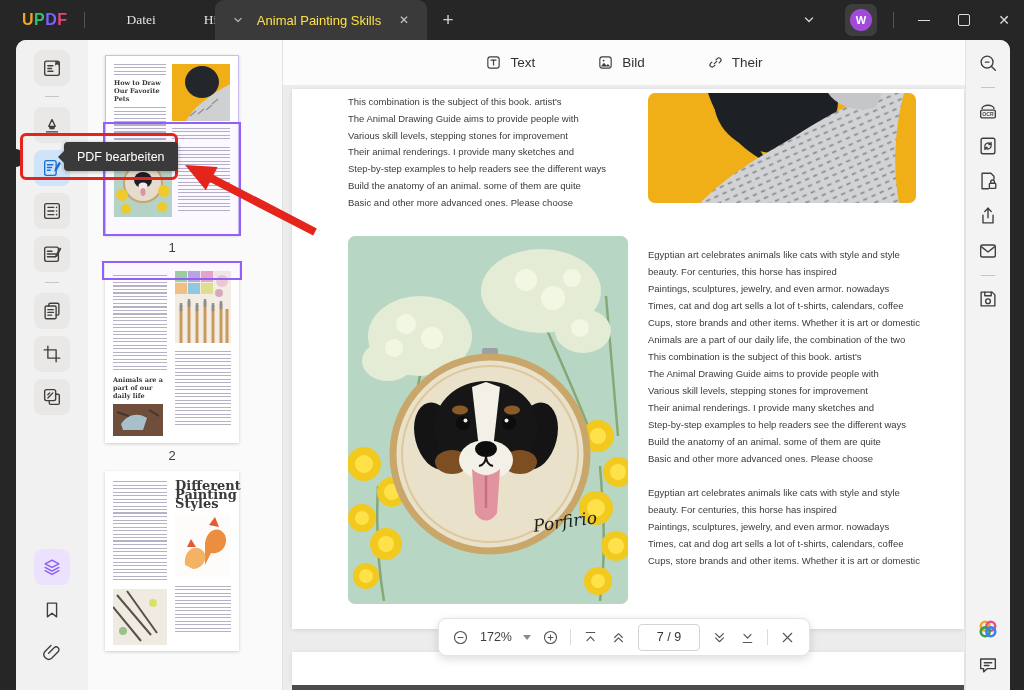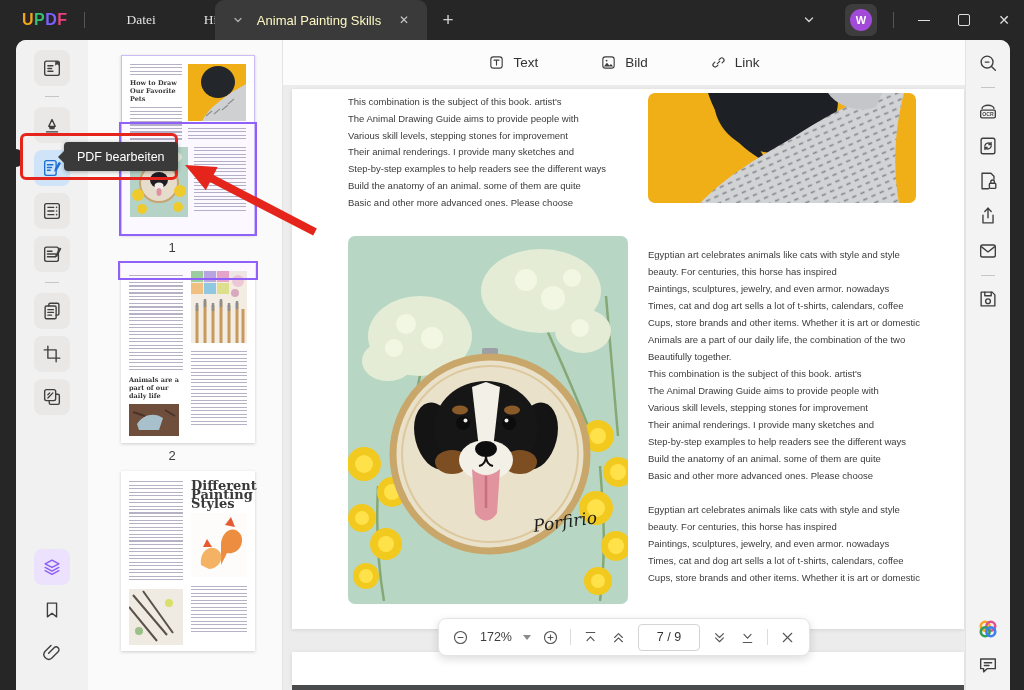--- a/index.html
+++ b/index.html
@@ -9,21 +9,21 @@
   
   .titlebar{position:absolute;left:0;top:0;width:1024px;height:40px;display:flex;align-items:center;}
   .logo{margin-left:22px;font-size:16px;font-weight:bold;letter-spacing:.5px;display:flex;}
   .logo span{display:inline-block;}
   .lg-u{color:#f5a31a;} .lg-p{color:#35c06f;} .lg-d{color:#7b61ff;} .lg-f{color:#e9427e;}
   .tb-sep{width:1px;height:16px;background:rgba(255,255,255,.22);margin:0 18px 0 16px;}
   .tb-menu{color:#e3e3e3;font-size:13.5px;padding:0 24px;height:40px;display:flex;align-items:center;cursor:default;font-family:Liberation Serif, serif;}
   .tab{position:absolute;left:215px;top:0;width:212px;height:40px;background:#3a3a3a;
        border-radius:9px 9px 0 0;display:flex;align-items:center;}
   .tab-caret{margin-left:18px;}
-  .tab-title{flex:1;text-align:center;color:#fef9c3;font-size:13px;white-space:nowrap;overflow:hidden;}
+  .tab-title{flex:1;text-align:center;color:#fde047;font-size:13px;white-space:nowrap;overflow:hidden;}
   .tab-close{margin-right:14px;color:#c9c9c9;font-size:12px;width:18px;height:18px;display:flex;align-items:center;justify-content:center;}
   .tab-add{position:absolute;left:436px;top:8px;width:24px;height:24px;color:#cfcfcf;font-size:19px;
            display:flex;align-items:center;justify-content:center;}
   .tb-right{position:absolute;right:0;top:0;height:40px;display:flex;align-items:center;}
   .tb-chevron{margin-right:30px;}
   .avatar-btn{width:32px;height:32px;border-radius:7px;background:#3d3d3d;display:flex;align-items:center;justify-content:center;margin-right:16px;}
   .avatar{width:22px;height:22px;border-radius:50%;background:#a24bd8;color:#fff;font-size:11px;font-weight:bold;
           display:flex;align-items:center;justify-content:center;}
   .tb-sep2{width:1px;height:16px;background:rgba(255,255,255,.22);margin-right:10px;}
   .winbtn{width:40px;height:40px;display:flex;align-items:center;justify-content:center;color:#ddd;}
@@ -43,21 +43,21 @@
   .rbtn.active-edit .ic{stroke:#1c6fd4;}
   .rbtn.active-purple{background:#ece2fd;}
   .rbtn.active-purple .ic{stroke:#8b5cf6;}
   .rdiv{width:14px;height:0;border-top:1.6px solid #c7c6c6;margin:3px 0 10px 0;flex:none;}
   .rail-bottom{margin-top:auto;padding-bottom:12px;display:flex;flex-direction:column;align-items:center;}
   .ic{width:22px;height:22px;stroke:#3f3f3f;fill:none;stroke-width:1.5;stroke-linecap:round;stroke-linejoin:round;display:block;}
   .ic16{width:17px;height:17px;stroke:#3c3c3c;fill:none;stroke-width:1.6;stroke-linecap:round;stroke-linejoin:round;display:block;}
 
   
   .thumbs{width:195px;background:#fbfafa;border-right:1px solid #e3e3e3;box-sizing:border-box;padding-top:15px;overflow:hidden;}
-  .thumb{position:relative;width:134px;height:180px;margin-left:33px;background:#fff;
+  .thumb{position:relative;width:134px;height:180px;margin-left:17px;background:#fff;
          box-shadow:0 1px 3px rgba(0,0,0,.18);box-sizing:border-box;padding:8px;}
   .thumb.sel{border:1px solid #cbbcf6;}
   .tlabel{width:134px;margin-left:17px;text-align:center;font-size:13px;color:#3c3c3c;padding:5px 0 8px 0;}
   .vp-box{position:absolute;left:-3px;right:-3px;bottom:-2px;top:37%;border:2px solid #9061f9;background:rgba(144,97,249,.04);z-index:3;}
   .vp-strip{position:absolute;left:-3px;right:-3px;top:-2px;height:15px;border:2px solid #9061f9;background:rgba(144,97,249,.04);z-index:3;}
   .mln{background:repeating-linear-gradient(#b7b1c6 0 1px,transparent 1px 3.5px);}
   .t-serif{font-family:"DejaVu Serif","Liberation Serif",serif;font-weight:bold;color:#3a3a3a;}
   .trow{display:flex;justify-content:space-between;}
 
   
@@ -349,21 +349,21 @@
             <path d="M5.5 17.5l4.3-5 3.4 3.8 2.3-2.3 3 3.5z" fill="#3c3c3c" stroke="none"></path>
           </svg>
           <span>Bild</span>
         </div>
         <div class="etb-btn">
           <svg class="ic16" viewBox="0 0 24 24">
             <path d="M10.3 13.7l3.4-3.4"></path>
             <path d="M12.7 8.2l1.8-1.8a3.1 3.1 0 014.4 4.4l-1.8 1.8"></path>
             <path d="M11.3 15.8l-1.8 1.8a3.1 3.1 0 01-4.4-4.4l1.8-1.8"></path>
           </svg>
-          <span>Link</span>
+          <span>Their</span>
         </div>
       </div>
 
       <div class="page1">
         <div class="doctext col-left">
           <div>This combination is the subject of this book. artist's</div>
           <div>The Animal Drawing Guide aims to provide people with</div>
           <div>Various skill levels, stepping stones for improvement</div>
           <div>Their animal renderings. I provide many sketches and</div>
           <div>Step-by-step examples to help readers see the different ways</div>
@@ -465,21 +465,20 @@
           </svg>
         </div>
 
         <div class="doctext col-right">
           <div>Egyptian art celebrates animals like cats with style and style</div>
           <div>beauty. For centuries, this horse has inspired</div>
           <div>Paintings, sculptures, jewelry, and even armor. nowadays</div>
           <div>Times, cat and dog art sells a lot of t-shirts, calendars, coffee</div>
           <div>Cups, store brands and other items. Whether it is art or domestic</div>
           <div>Animals are a part of our daily life, the combination of the two</div>
-          <div>Beautifully together.</div>
           <div>This combination is the subject of this book. artist's</div>
           <div>The Animal Drawing Guide aims to provide people with</div>
           <div>Various skill levels, stepping stones for improvement</div>
           <div>Their animal renderings. I provide many sketches and</div>
           <div>Step-by-step examples to help readers see the different ways</div>
           <div>Build the anatomy of an animal. some of them are quite</div>
           <div>Basic and other more advanced ones. Please choose</div>
           <div class="pgap"></div>
           <div>Egyptian art celebrates animals like cats with style and style</div>
           <div>beauty. For centuries, this horse has inspired</div>

